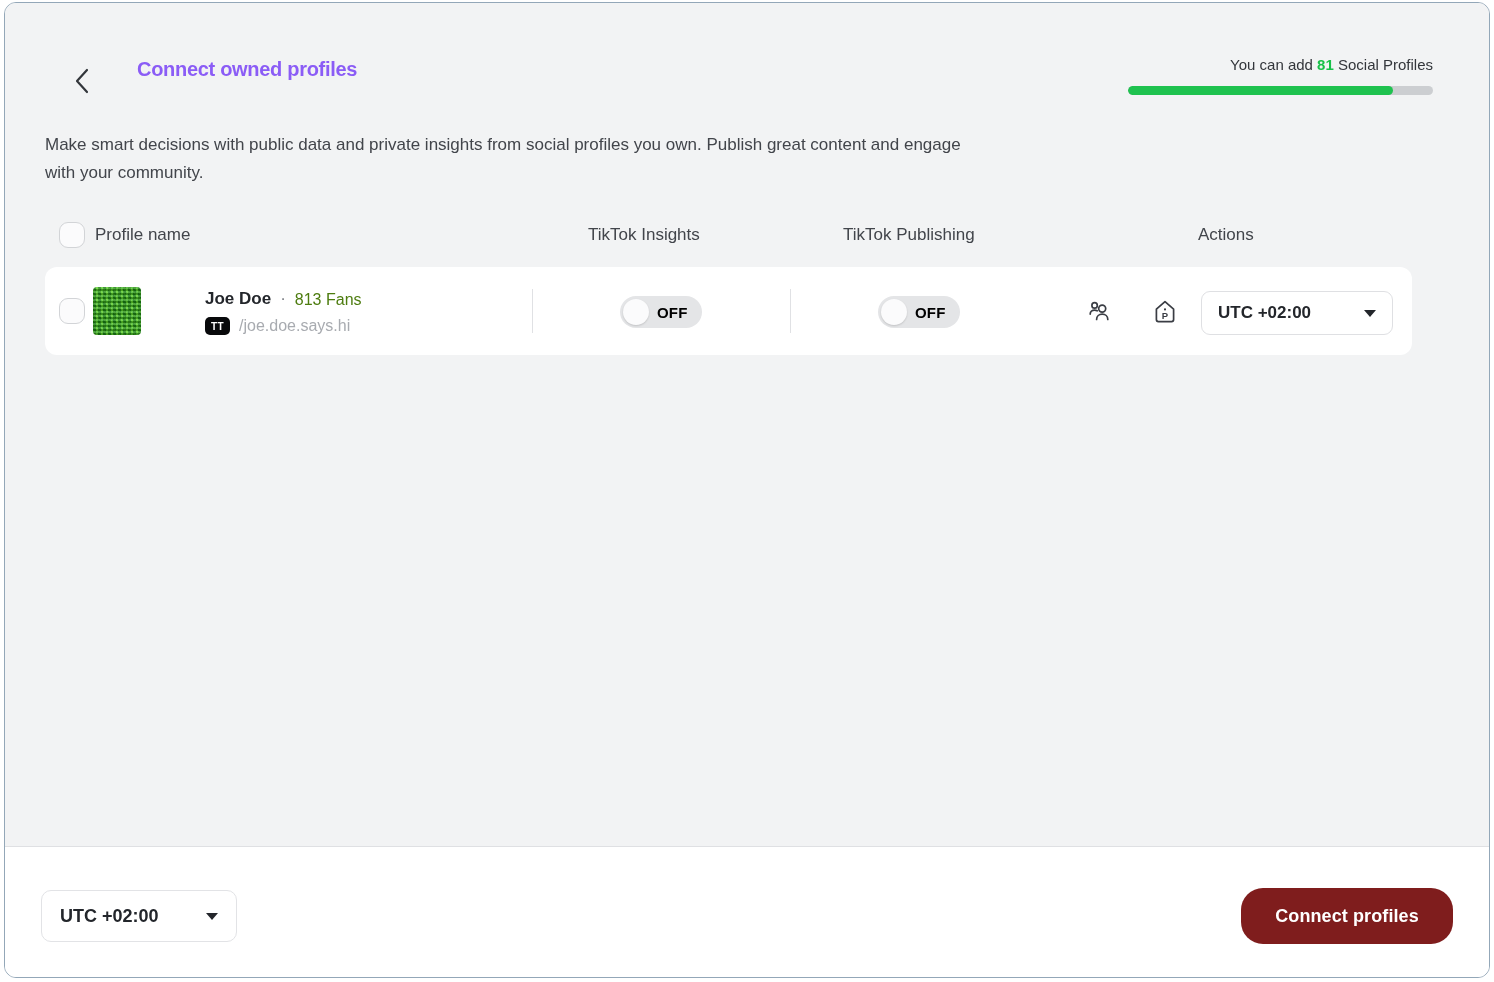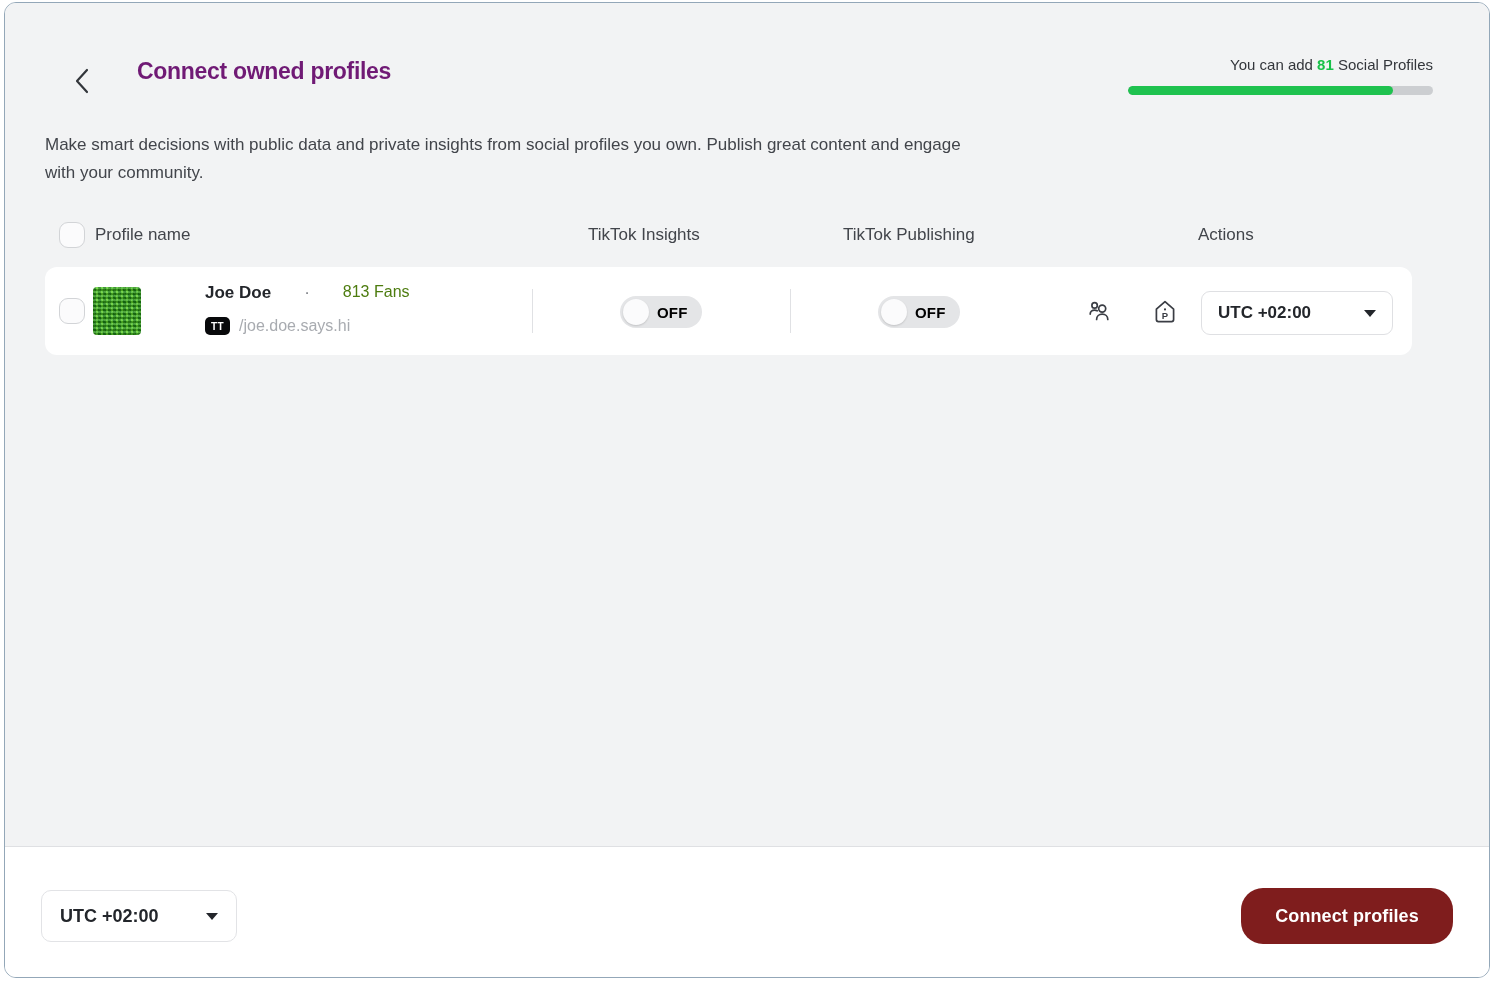--- a/index.html
+++ b/index.html
@@ -43,24 +43,24 @@
     left: 58px; top: 58px;
     width: 38px; height: 40px;
     display: flex; align-items: center; justify-content: center;
     cursor: pointer;
     background: none; border: none; padding: 0;
   }
   #back-button svg { display: block; }
   #page-title {
     position: absolute;
     left: 132px; top: 55px;
-    font-size: 23px;
+    font-size: 20px;
     font-weight: 700;
     letter-spacing: -0.3px;
-    color: #701a75;
+    color: #8b5cf6;
     white-space: nowrap;
   }
 
   
   #quota-block {
     position: absolute;
     right: 56px; top: 52px;
     width: 305px;
     text-align: right;
   }
@@ -154,23 +154,22 @@
       repeating-linear-gradient(47deg,
         rgba(22,140,26,0.55) 0px, rgba(22,140,26,0.55) 2px,
         rgba(90,210,40,0.55) 2px, rgba(90,210,40,0.55) 4px),
       linear-gradient(135deg, #4fbe22 0%, #2f9c18 50%, #52c428 100%);
   }
   #profile-meta {
     position: absolute;
     left: 160px; top: 16px;
   }
   #profile-line1 {
-    display: flex; align-items: flex-start;
+    display: flex; align-items: flex-end;
     height: 26px;
-    gap: 24px;
   }
   #profile-name {
     font-size: 17px; font-weight: 700; color: #23262b;
   }
   #profile-dot {
     margin: 0 9px; font-size: 17px; color: #7d8086;
   }
   #profile-fans {
     font-size: 16px; color: #4d7c0f;
   }

